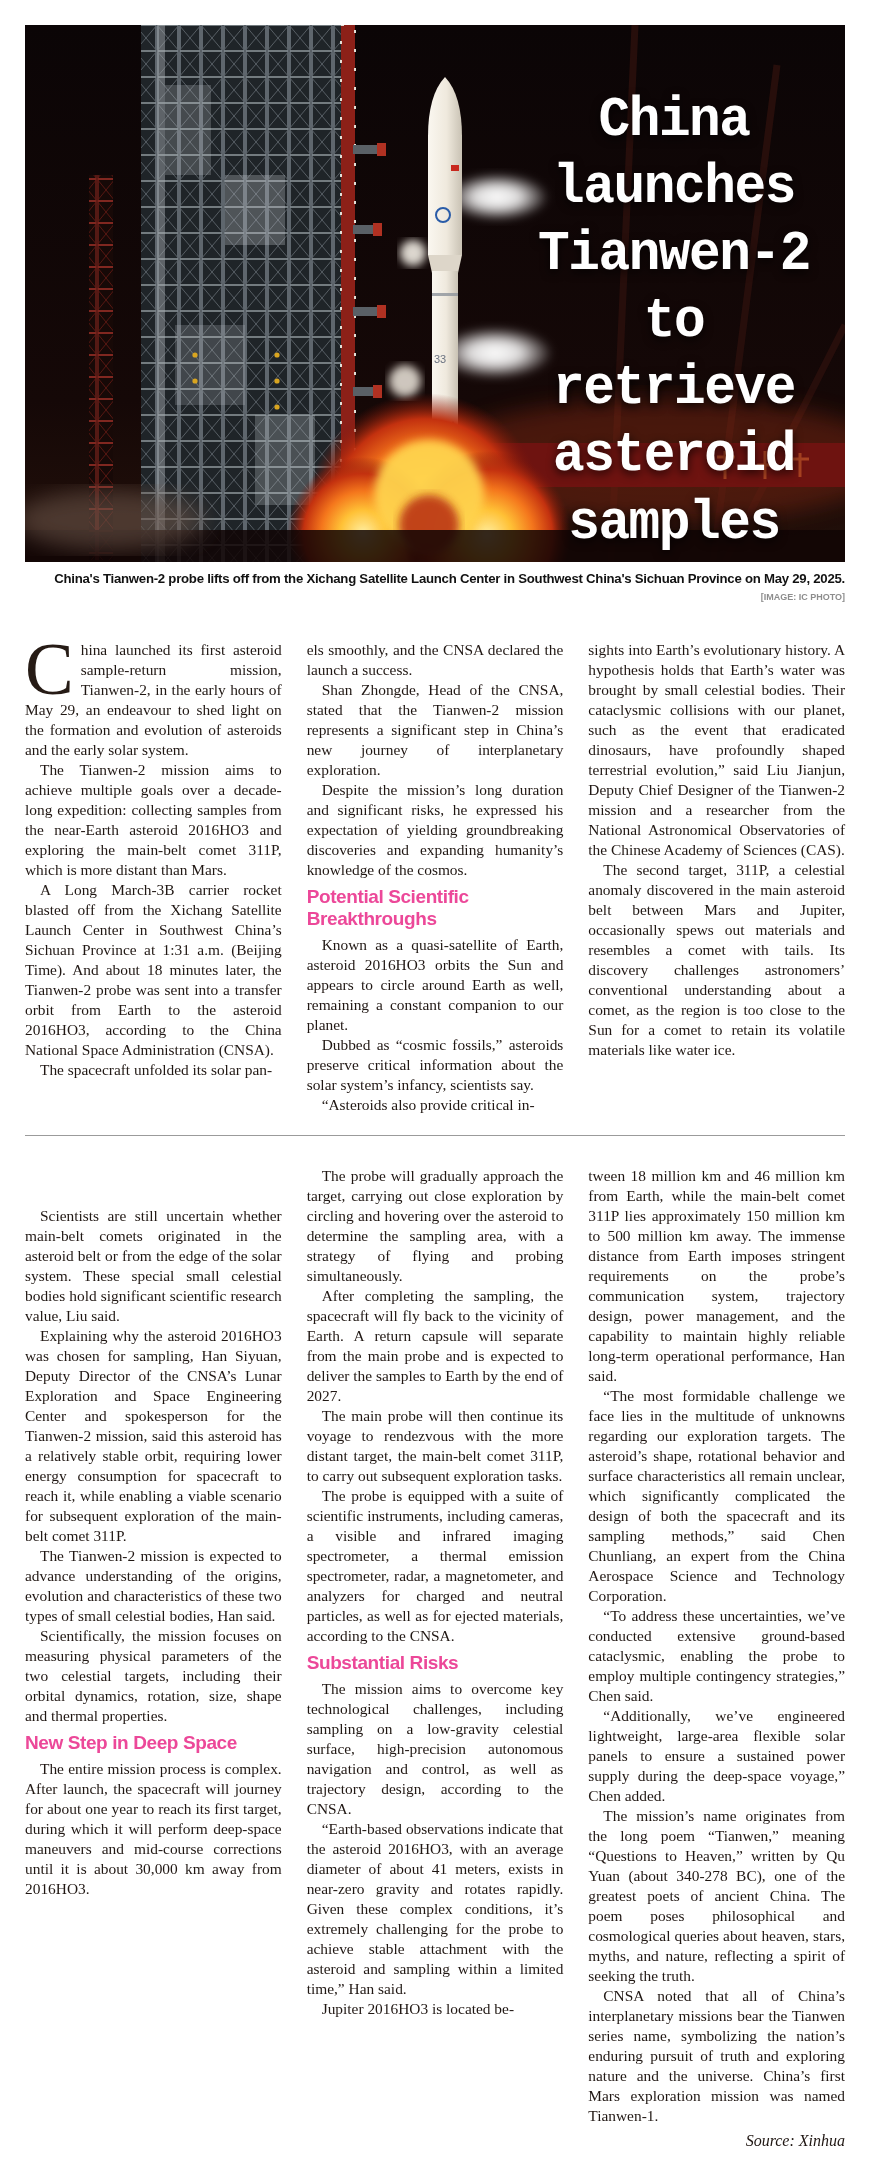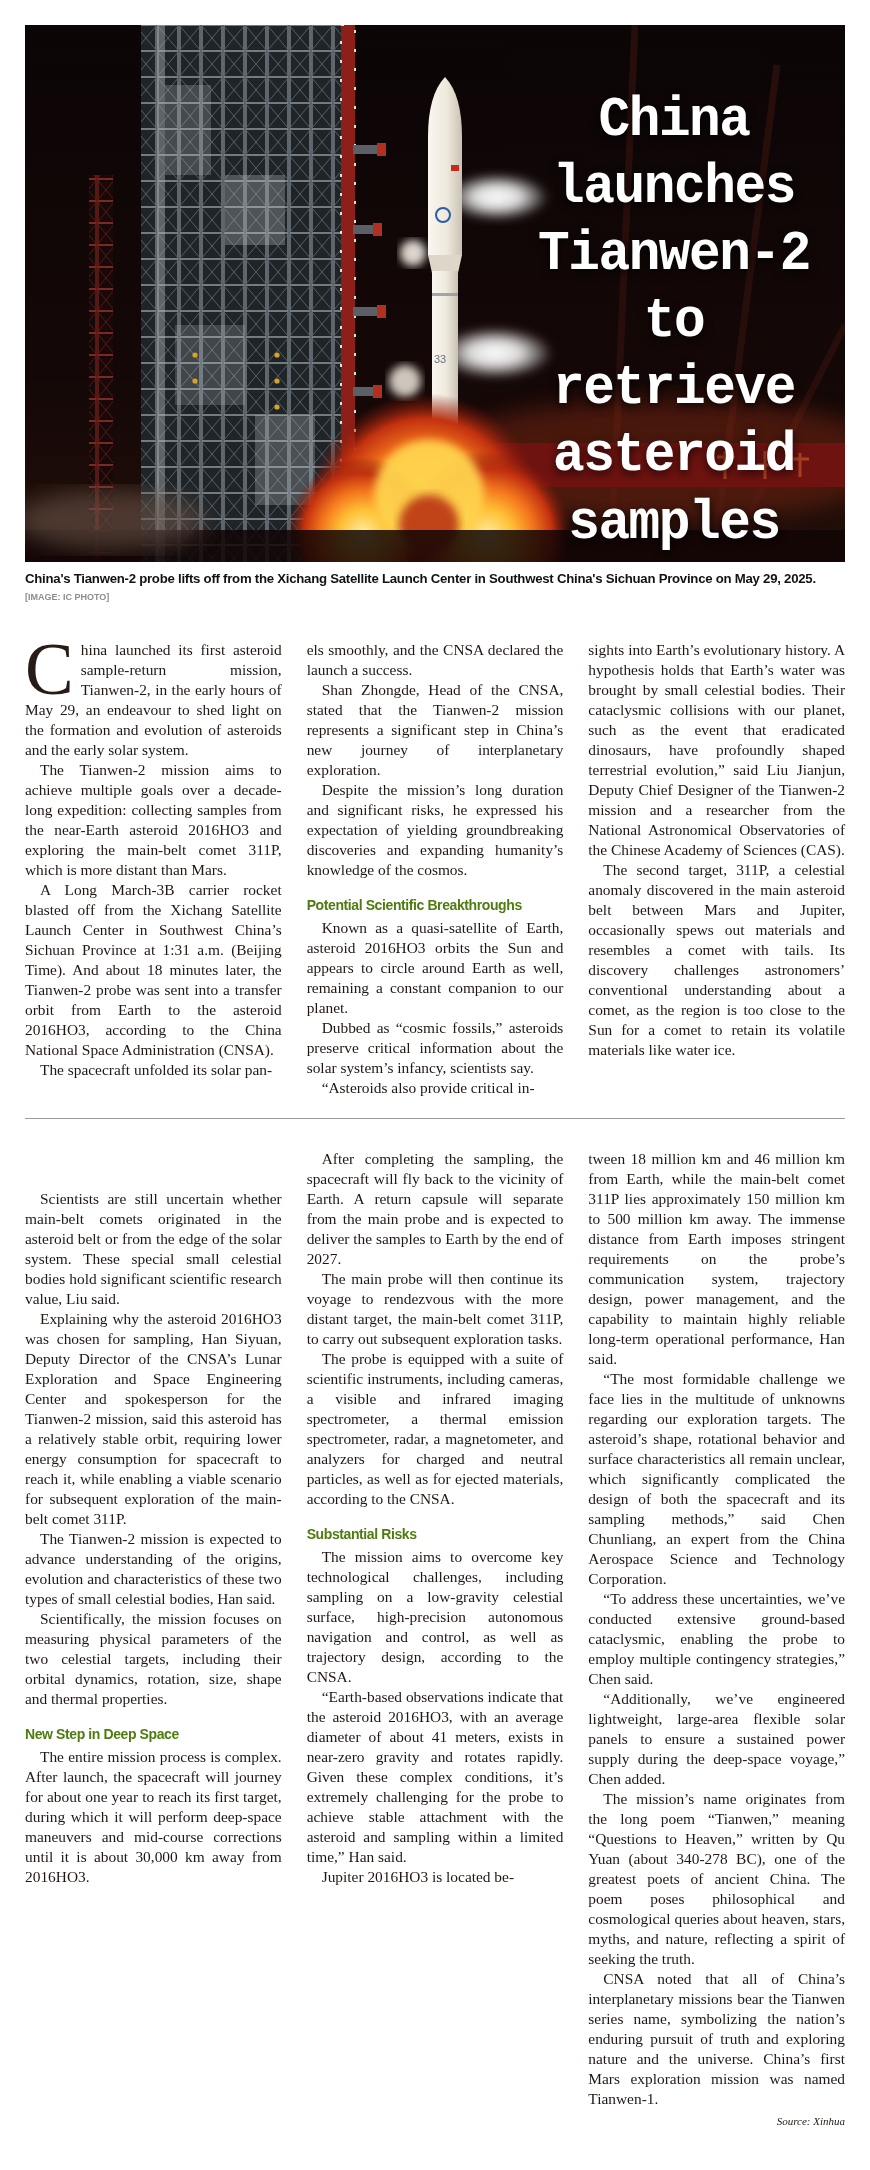--- a/index.html
+++ b/index.html
@@ -11,38 +11,38 @@
   .hero svg{position:absolute;left:0;top:0;}
   .headline{position:absolute;top:62px;right:16px;width:310px;text-align:center;
     font-family:Liberation Mono, monospace;font-weight:bold;color:#ffffff;
     font-size:55px;line-height:1.22;letter-spacing:-1.5px;
     text-shadow:0 3px 10px rgba(0,0,0,.75);}
   .headline div{transform:scaleX(.96);transform-origin:center;}
 
   
   .caption-row{margin-top:9px;width:820px;
     font-family:"Liberation Sans",sans-serif;font-weight:bold;
-    font-size:13.2px;letter-spacing:-.25px;color:#121212;line-height:1.25;}
+    font-size:13.2px;letter-spacing:-.25px;color:#121212;line-height:1.25;text-align:right;}
   .caption-credit{font-size:9px;color:#8d8d8d;font-weight:bold;letter-spacing:0;}
 
   
   .cols{display:flex;gap:25px;}
   .col{flex:1 1 0;min-width:0;}
   .top-section{margin-top:36px;min-height:438px;}
   .bottom-section{padding-top:30px;min-height:1005px;}
   .col-offset{padding-top:40px;}
 
   .para{margin:0;font-size:15.4px;line-height:20px;text-align:justify;text-indent:15px;}
   .para.cont{text-indent:0;}
   .para.dropcap-p{text-indent:0;}
   .dropcap{float:left;font-size:73px;line-height:56px;padding:2px 7px 0 0;
     font-family:"Liberation Serif",serif;color:#261b15;}
-  .sec-h{margin:17px 0 5px 0;font-family:"Liberation Sans",sans-serif;
-    font-weight:bold;font-size:14px;letter-spacing:-.4px;color:#4d7c0f;}
-  .source-line{margin:6px 0 0 0;font-size:11px;font-style:italic;text-align:right;}
+  .sec-h{margin:6px 0 5px 0;font-family:"Liberation Sans",sans-serif;
+    font-weight:bold;font-size:19px;letter-spacing:-.4px;color:#ec4899;}
+  .source-line{margin:6px 0 0 0;font-size:16px;font-style:italic;text-align:right;}
 
   .divider{border:none;border-top:1px solid #9b9b9b;margin:20px 0 0 0;width:820px;}
 </style>
 </head>
 <body>
 
 <div class="page">
 
   <div class="hero">
     <svg width="820" height="537" viewBox="0 0 820 537" preserveAspectRatio="none">
@@ -208,20 +208,21 @@
   <div class="cols bottom-section">
     <div class="col col-offset">
         <p class="para">Scientists are still uncertain whether main-belt comets originated in the asteroid belt or from the edge of the solar system. These special small celestial bodies hold significant scientific research value, Liu said.</p>
         <p class="para">Explaining why the asteroid 2016HO3 was chosen for sampling, Han Siyuan, Deputy Director of the CNSA’s Lunar Exploration and Space Engineering Center and spokesperson for the Tianwen-2 mission, said this asteroid has a relatively stable orbit, requiring lower energy consumption for spacecraft to reach it, while enabling a viable scenario for subsequent exploration of the main-belt comet 311P.</p>
         <p class="para">The Tianwen-2 mission is expected to advance understanding of the origins, evolution and characteristics of these two types of small celestial bodies, Han said.</p>
         <p class="para">Scientifically, the mission focuses on measuring physical parameters of the two celestial targets, including their orbital dynamics, rotation, size, shape and thermal properties.</p>
         <h3 class="sec-h">New Step in Deep Space</h3>
         <p class="para">The entire mission process is complex. After launch, the spacecraft will journey for about one year to reach its first target, during which it will perform deep-space maneuvers and mid-course corrections until it is about 30,000 km away from 2016HO3.</p>
       </div>
     <div class="col">
+        <p class="para">The probe will gradually approach the target, carrying out close exploration by circling and hovering over the asteroid to determine the sampling area, with a strategy of flying and probing simultaneously.</p>
         <p class="para">After completing the sampling, the spacecraft will fly back to the vicinity of Earth. A return capsule will separate from the main probe and is expected to deliver the samples to Earth by the end of 2027.</p>
         <p class="para">The main probe will then continue its voyage to rendezvous with the more distant target, the main-belt comet 311P, to carry out subsequent exploration tasks.</p>
         <p class="para">The probe is equipped with a suite of scientific instruments, including cameras, a visible and infrared imaging spectrometer, a thermal emission spectrometer, radar, a magnetometer, and analyzers for charged and neutral particles, as well as for ejected materials, according to the CNSA.</p>
         <h3 class="sec-h">Substantial Risks</h3>
         <p class="para">The mission aims to overcome key technological challenges, including sampling on a low-gravity celestial surface, high-precision autonomous navigation and control, as well as trajectory design, according to the CNSA.</p>
         <p class="para">“Earth-based observations indicate that the asteroid 2016HO3, with an average diameter of about 41 meters, exists in near-zero gravity and rotates rapidly. Given these complex conditions, it’s extremely challenging for the probe to achieve stable attachment with the asteroid and sampling within a limited time,” Han said.</p>
         <p class="para">Jupiter 2016HO3 is located be-</p>
       </div>
     <div class="col">
         <p class="para cont">tween 18 million km and 46 million km from Earth, while the main-belt comet 311P lies approximately 150 million km to 500 million km away. The immense distance from Earth imposes stringent requirements on the probe’s communication system, trajectory design, power management, and the capability to maintain highly reliable long-term operational performance, Han said.</p>

